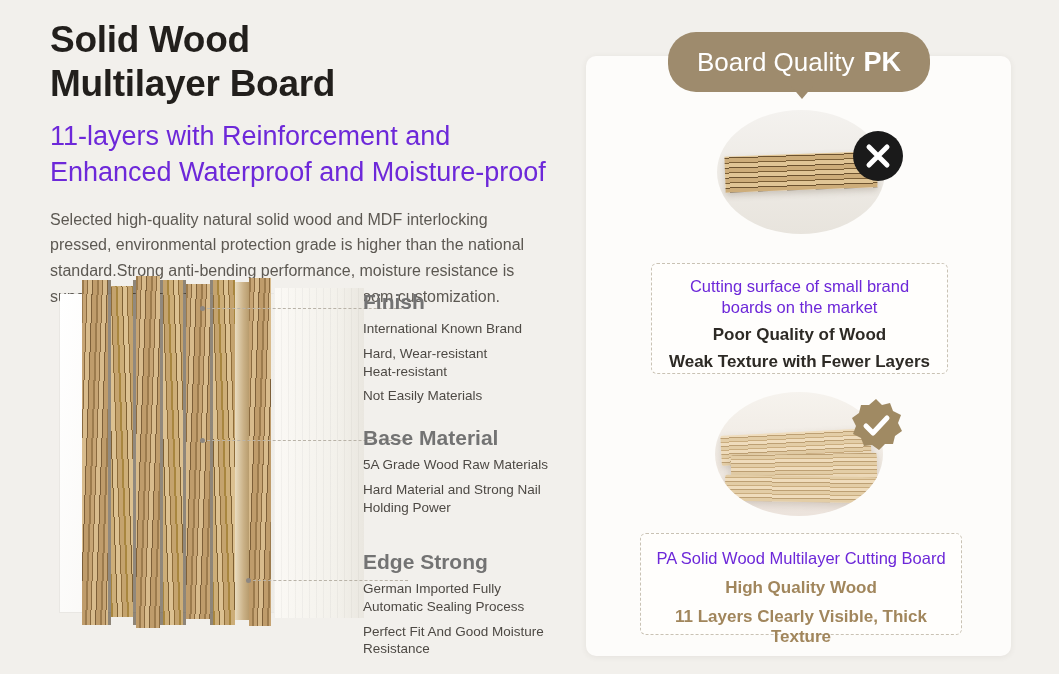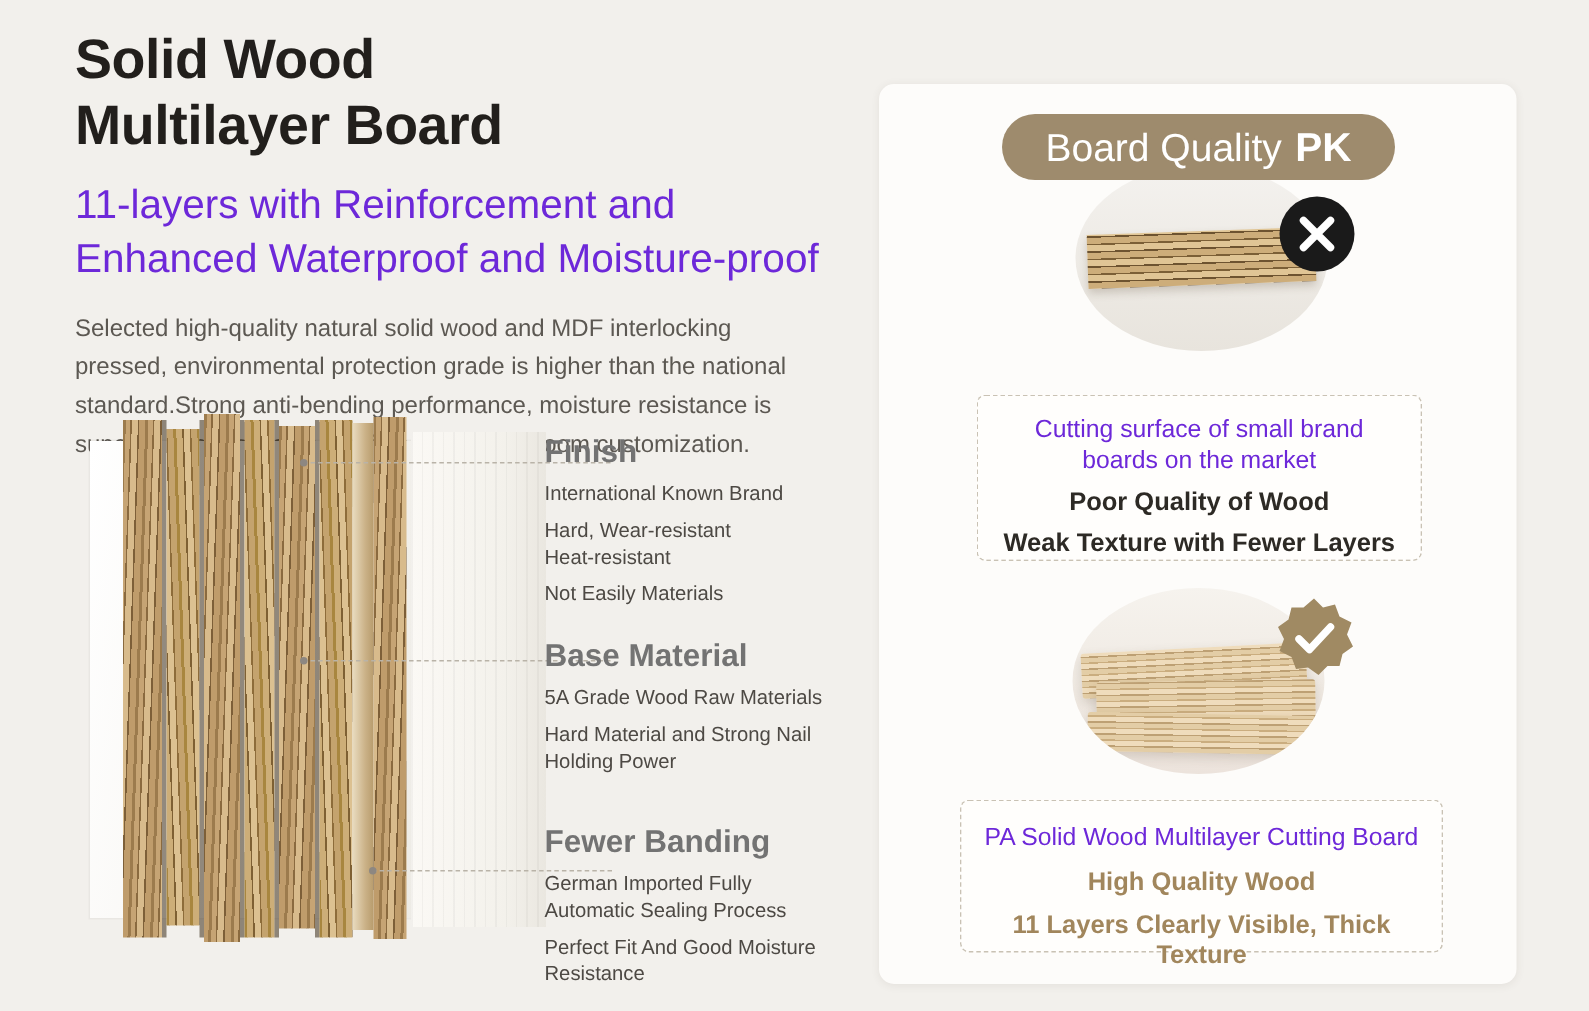--- a/index.html
+++ b/index.html
@@ -158,31 +158,30 @@
     height: 600px;
     background: #fdfcfa;
     border-radius: 10px;
     box-shadow: 0 1px 6px rgba(80,70,55,0.08);
   }
   #pk-badge {
     position: absolute;
     left: 668px;
     top: 32px;
     width: 262px;
-    height: 44px;
+    height: 60px;
     background: #9e8b6d;
     border-radius: 28px;
     color: #ffffff;
     font-size: 26px;
     display: flex;
     align-items: center;
     justify-content: center;
     gap: 9px;
     z-index: 5;
-    margin-top: 44px;
   }
   #pk-badge .pk-strong { font-weight: bold; font-size: 27px; }
   #pk-tail {
     position: absolute;
     left: 791px;
     top: 86px;
     width: 0; height: 0;
     border-left: 11px solid transparent;
     border-right: 11px solid transparent;
     border-top: 13px solid #9e8b6d;
@@ -340,21 +339,21 @@
   </div>
 
   <div class="feature" id="feat-base">
     <h3>Base Material</h3>
     <p>5A Grade Wood Raw Materials</p>
     <p style="white-space:pre-line;">Hard Material and Strong Nail
 Holding Power</p>
   </div>
 
   <div class="feature" id="feat-edge">
-    <h3>Fewer Banding</h3>
+    <h3>Edge Strong</h3>
     <p style="white-space:pre-line;">German Imported Fully
 Automatic Sealing Process</p>
     <p style="white-space:pre-line;">Perfect Fit And Good Moisture
 Resistance</p>
   </div>
 
   <div id="right"></div>
 
   <div id="pk-badge">
     <span>Board Quality</span>

